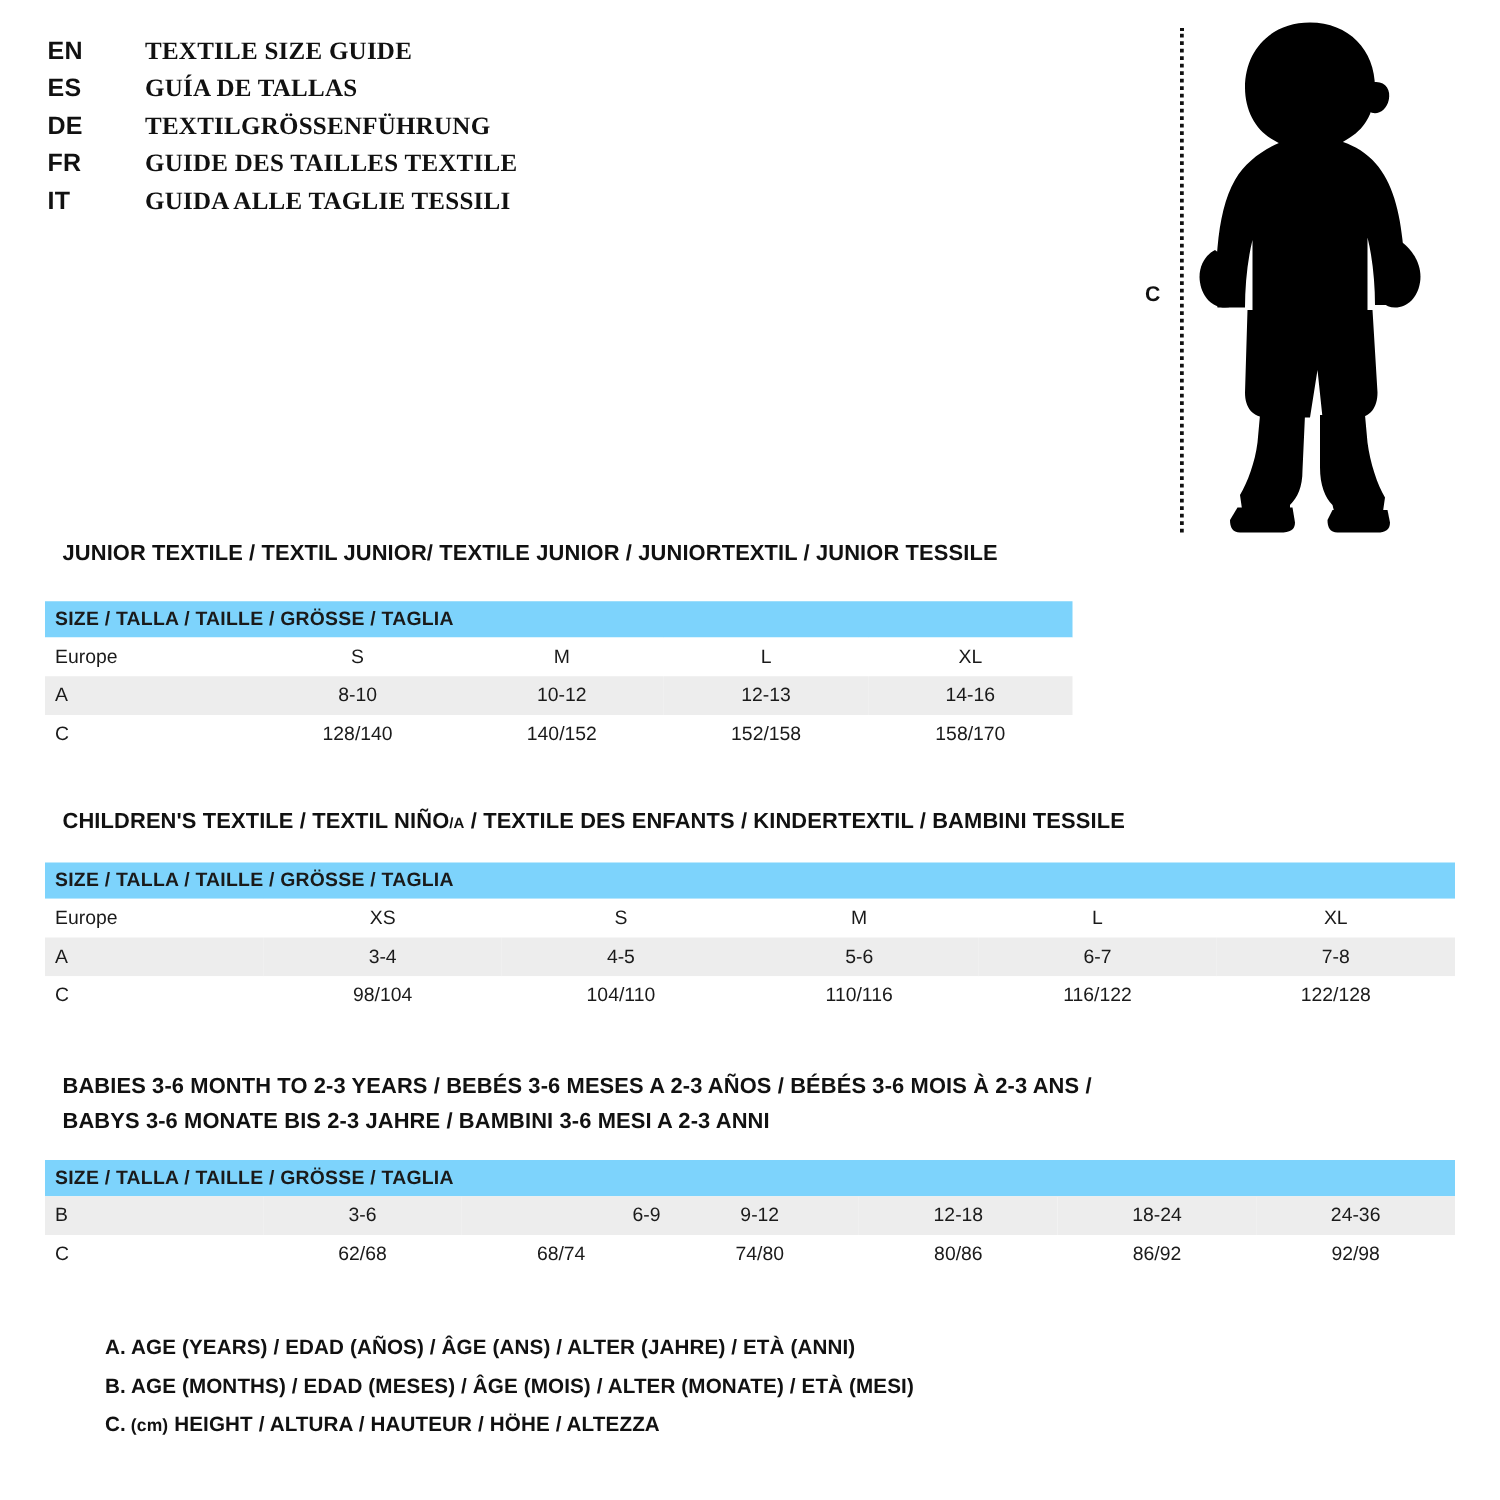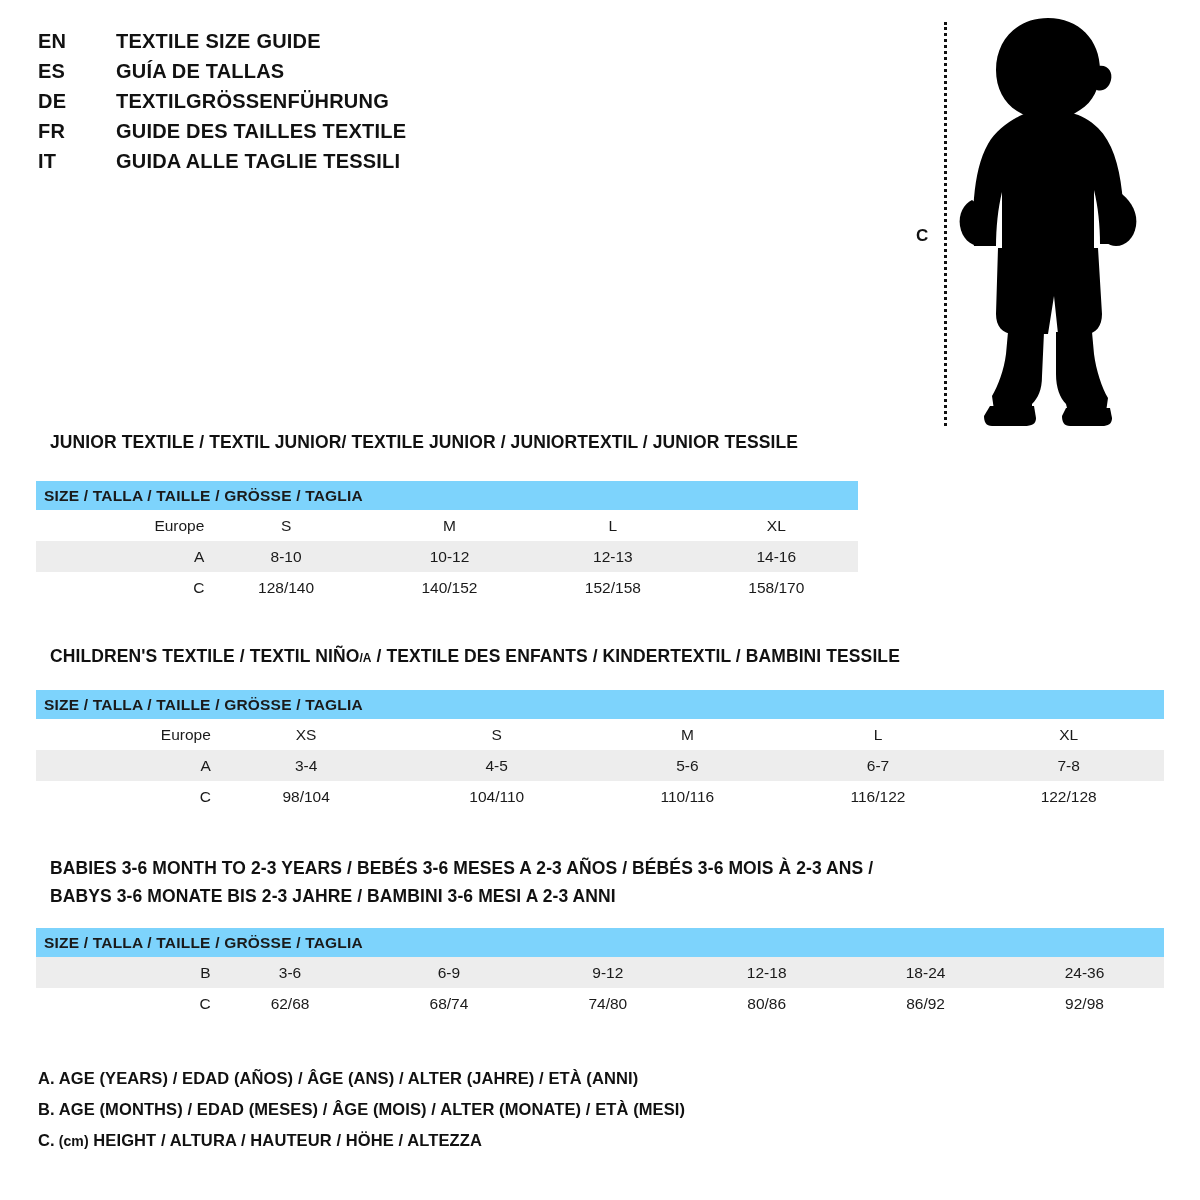--- a/index.html
+++ b/index.html
@@ -37,20 +37,21 @@
     font-size: 20px;
     font-weight: bold;
     letter-spacing: 0.2px;
     color: #111;
   }
   .lang-title {
     font-size: 20px;
     font-weight: bold;
     letter-spacing: 0.2px;
     color: #111;
+    font-family: Liberation Serif, serif;
   }
 
   
   .figure-wrap {
     position: absolute;
     left: 900px;
     top: 8px;
     width: 280px;
     height: 420px;
   }
@@ -111,21 +112,21 @@
     text-align: left;
     font-weight: bold;
     font-size: 15.5px;
     letter-spacing: 0.2px;
     padding-left: 8px;
     height: 29px;
   }
   .size-table .row-light td { background: #ffffff; }
   .size-table .row-grey td  { background: #ededed; }
   .size-table td.rowlabel {
-    text-align: right;
+    text-align: left;
     padding-left: 8px;
     font-weight: normal;
   }
   .size-table .row-euro td { background: #ffffff; }
   .size-table .row-euro td.rowlabel { font-weight: normal; }
   .size-table .row-euro td.sizecol { font-weight: normal; }
 
   
   .legend {
     position: absolute;
@@ -274,39 +275,39 @@
   <div class="section-title" style="top:886px;">BABYS 3-6 MONATE BIS 2-3 JAHRE / BAMBINI 3-6 MESI A 2-3 ANNI</div>
 
   <table class="size-table" style="left:36px; top:928px; width:1128px;">
     <tbody>
         <tr class="hdr-bar">
       <td colspan="7">SIZE / TALLA / TAILLE / GRÖSSE / TAGLIA</td>
     </tr>
     <tr class="row-grey">
       <td class="rowlabel" style="width:168px;">B</td>
       <td style="width:160px;">3-6</td>
-      <td style="width:160px;">6-9</td>
+      <td style="width:160px;text-align:right;">6-9</td>
       <td style="width:160px;">9-12</td>
       <td style="width:160px;text-align:center;">12-18</td>
       <td style="width:160px;">18-24</td>
       <td style="width:160px;">24-36</td>
     </tr>
     <tr class="row-light">
       <td class="rowlabel">C</td>
       <td>62/68</td>
       <td>68/74</td>
       <td>74/80</td>
       <td>80/86</td>
       <td>86/92</td>
       <td>92/98</td>
     </tr>
   </tbody>
     </table>
 
-  <div class="legend" style="top:1063px;">
+  <div class="legend" style="top:1063px;margin-left:46px;">
     <div class="legend-line">A. AGE (YEARS) / EDAD (AÑOS) / ÂGE (ANS) / ALTER (JAHRE) / ETÀ (ANNI)</div>
     <div class="legend-line">B. AGE (MONTHS) / EDAD (MESES) / ÂGE (MOIS) / ALTER (MONATE) / ETÀ (MESI)</div>
     <div class="legend-line">
       <span>C.</span><span class="small"> (cm)</span><span> HEIGHT / ALTURA / HAUTEUR / HÖHE / ALTEZZA</span>
     </div>
   </div>
 
 </div>
 
 </body></html>

